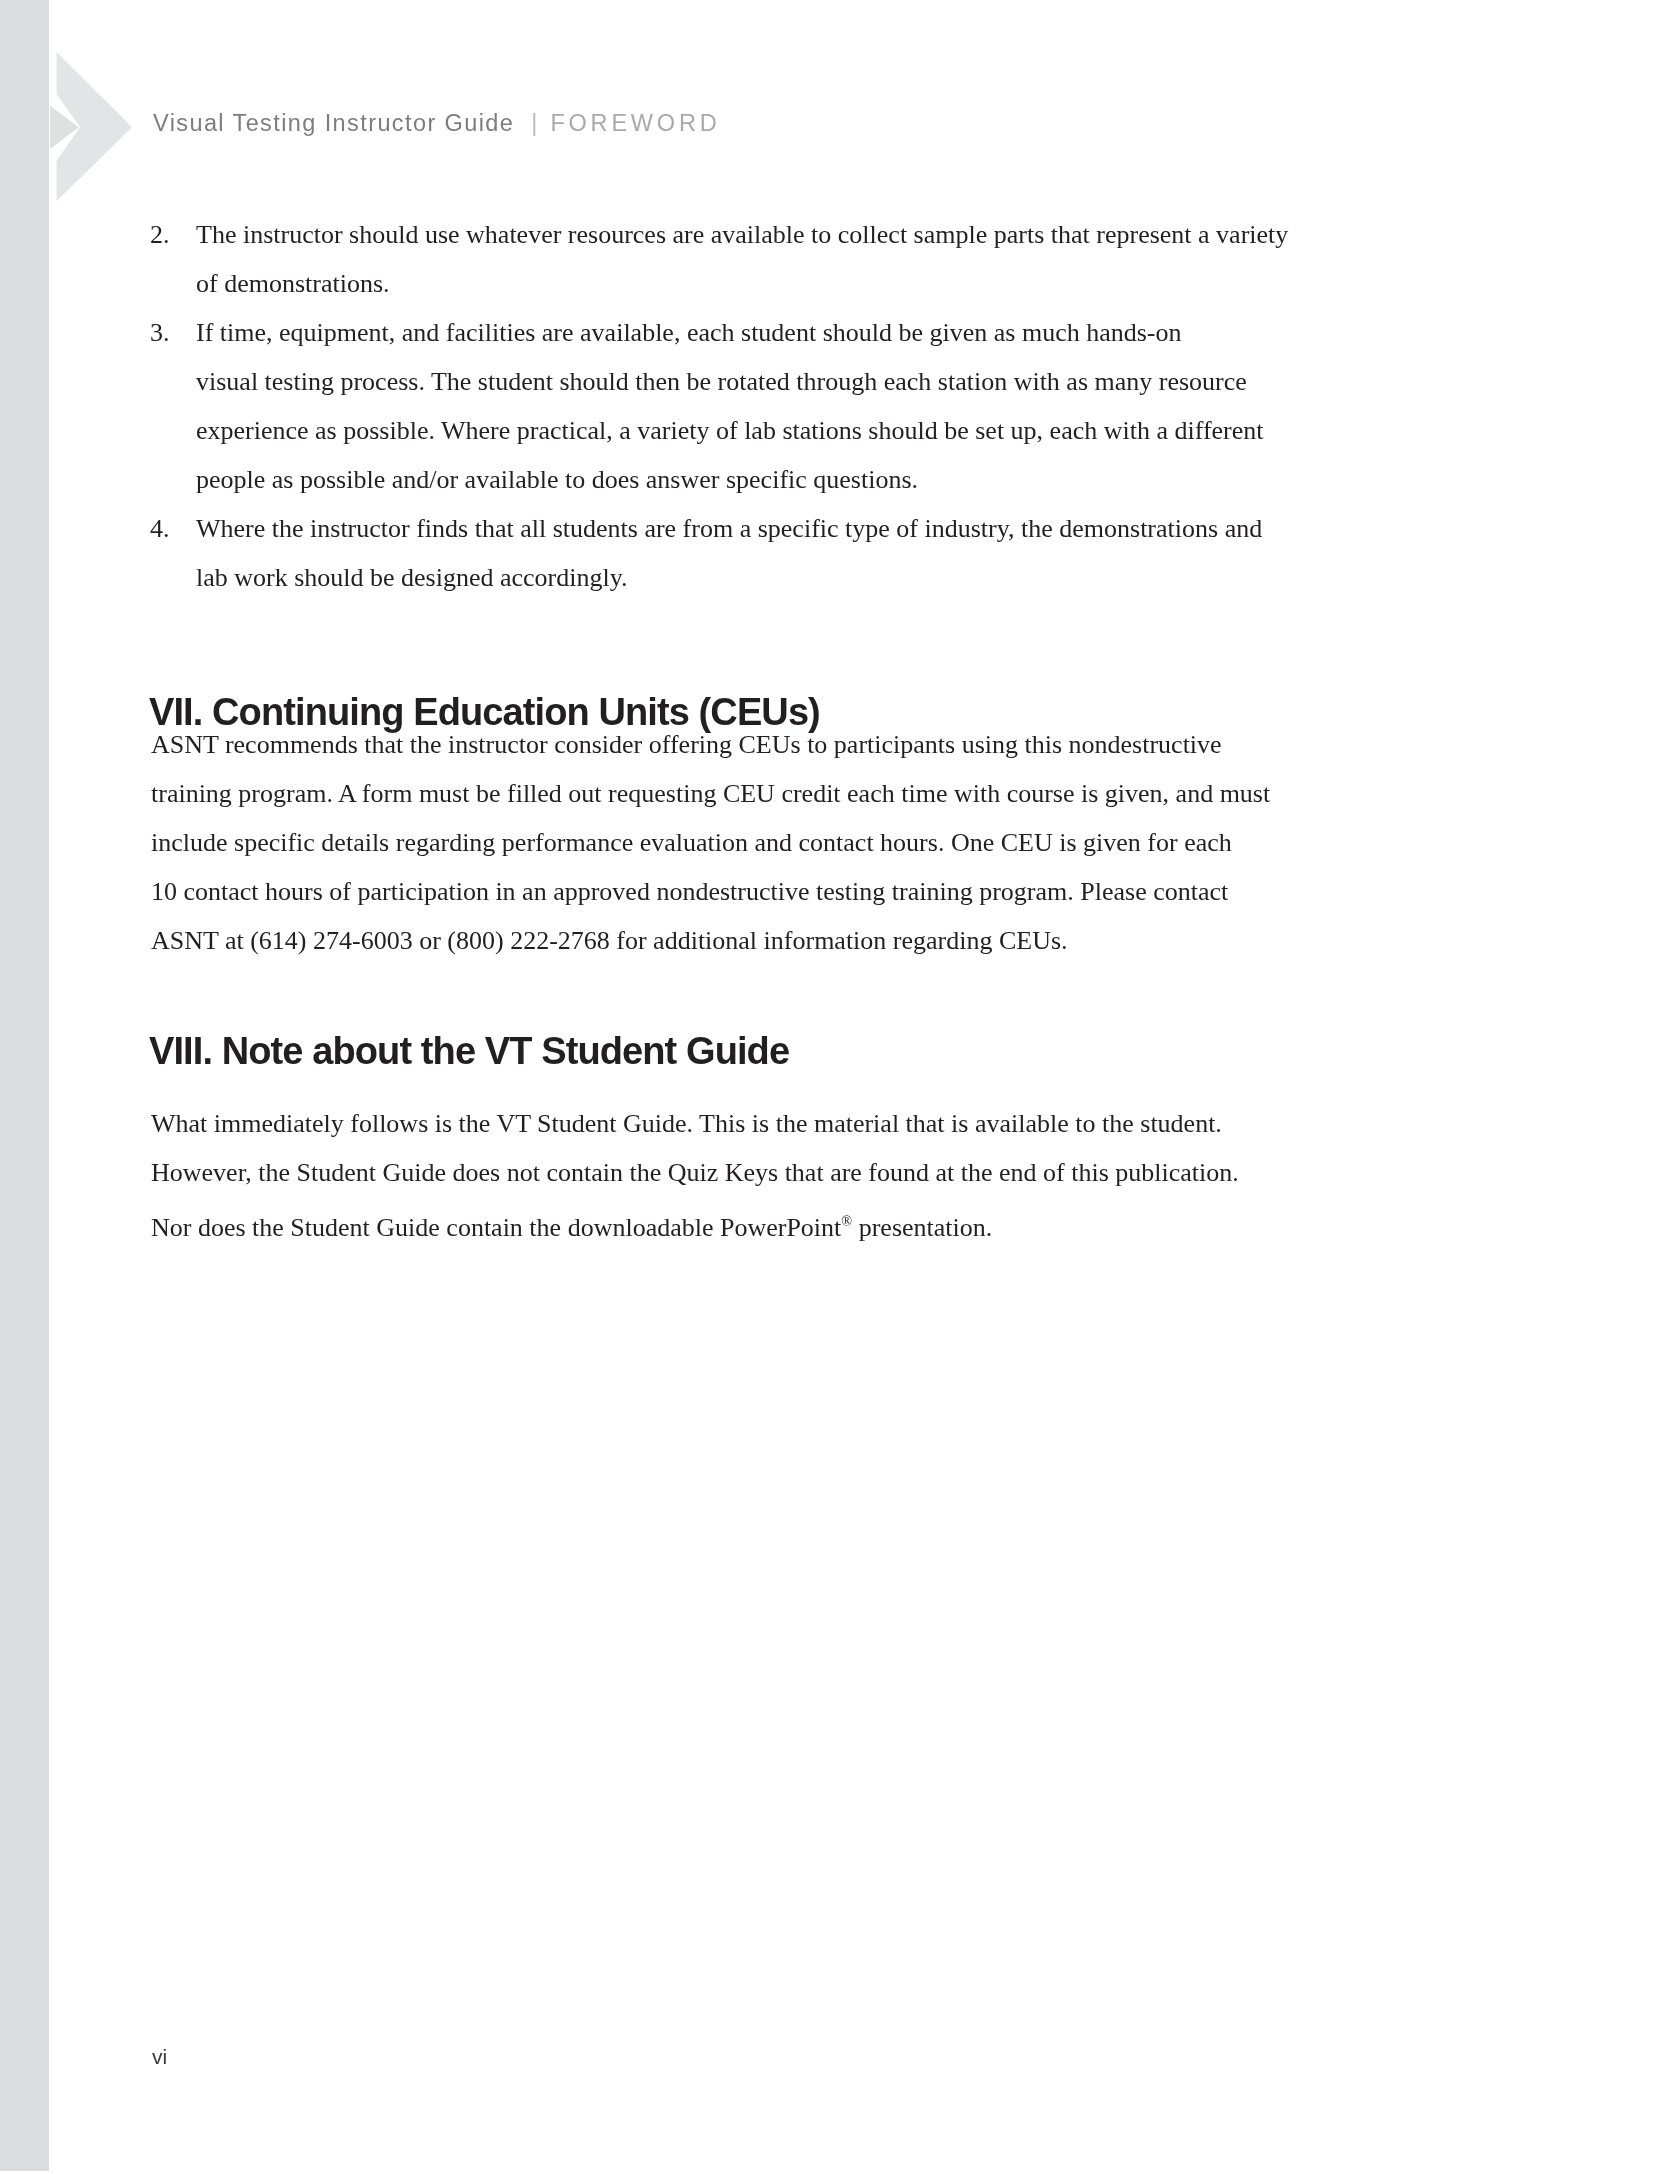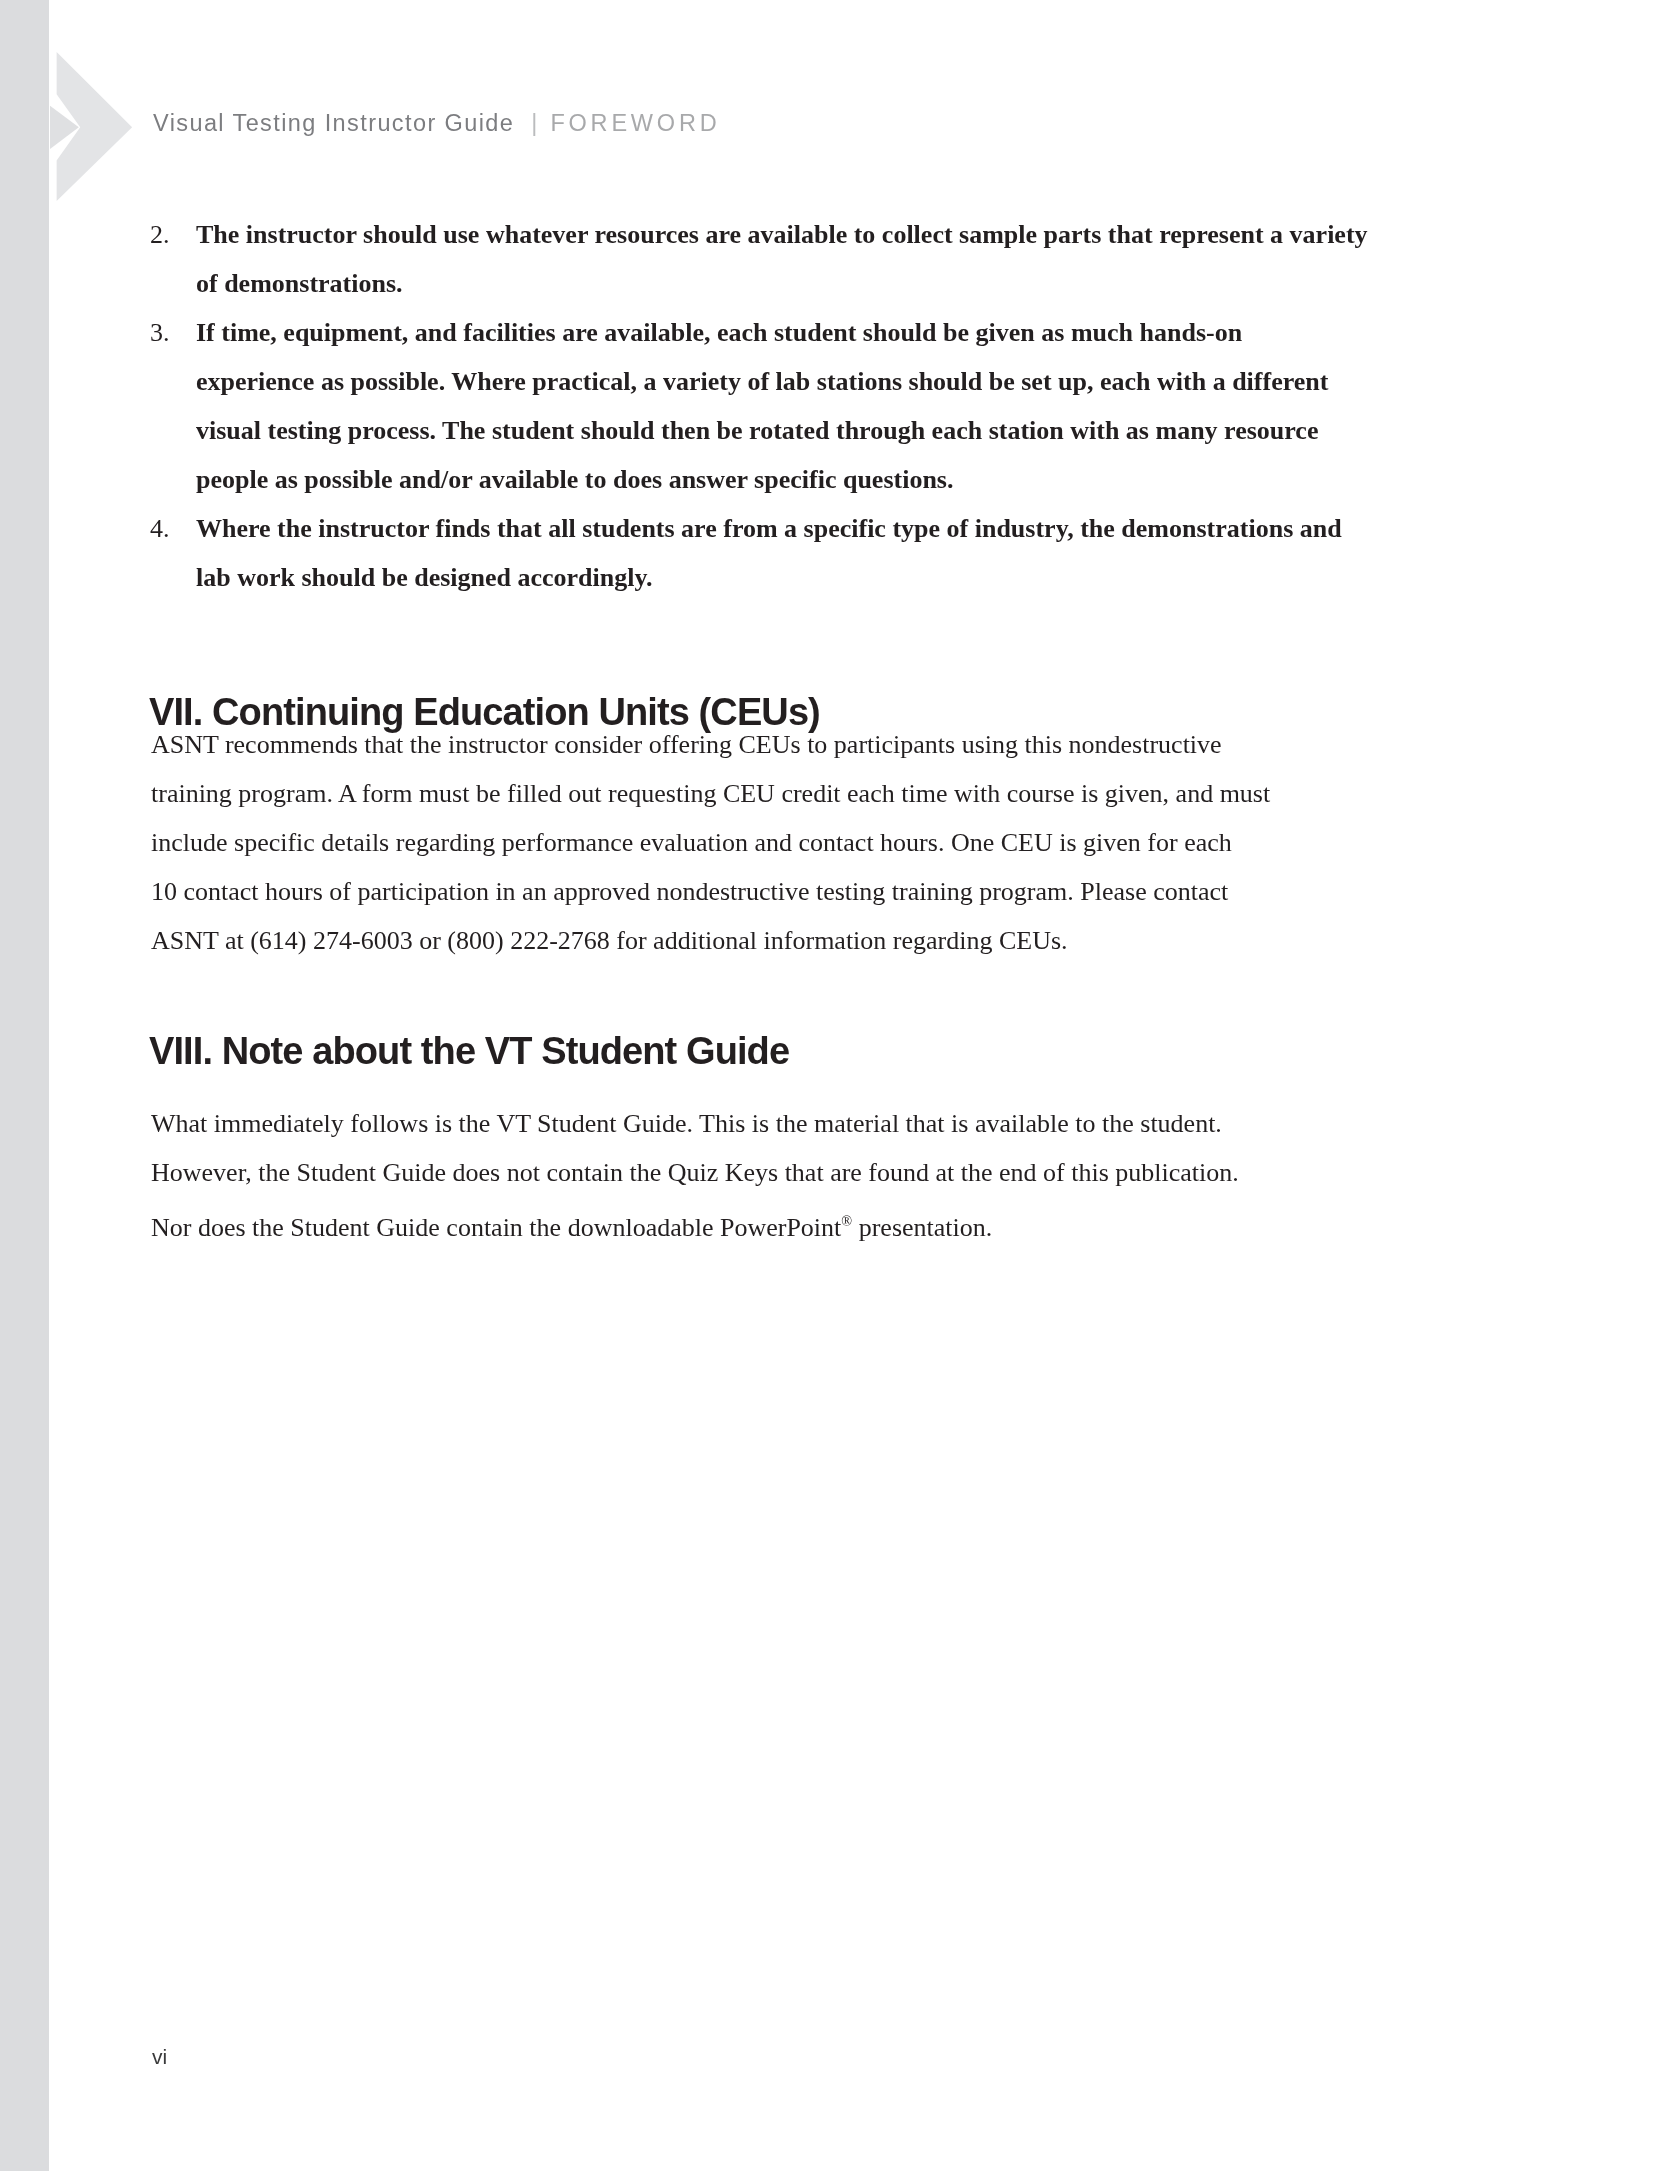--- a/index.html
+++ b/index.html
@@ -28,21 +28,21 @@
   .header .section { color:#a8a9ab; letter-spacing:3.8px; }
 
   .bodyblock { position:absolute; left:0; width:1680px; }
   .line {
     position:relative;
     height:49px; line-height:49px;
     font-size:26px; color:#231f20;
     white-space:nowrap;
   }
   .num  { position:absolute; left:150px; }
-  .ltxt { position:absolute; left:196px;font-weight:bold; }
+  .ltxt { position:absolute; left:196px; }
   .ptxt { position:absolute; left:151px; }
   .sup  { font-size:0.55em; vertical-align:super; }
 
   .heading {
     position:absolute; left:149px;
     font-family:"Liberation Sans", sans-serif;
     font-weight:bold; font-size:38px; line-height:41px;
     letter-spacing:-0.9px; color:#231f20;
     white-space:nowrap;
   }
@@ -80,24 +80,24 @@
       <span class="ltxt">The instructor should use whatever resources are available to collect sample parts that represent a variety</span>
     </div>
     <div class="line">
       <span class="ltxt">of demonstrations.</span>
     </div>
     <div class="line">
       <span class="num">3.</span>
       <span class="ltxt">If time, equipment, and facilities are available, each student should be given as much hands-on</span>
     </div>
     <div class="line">
-      <span class="ltxt">experience as possible. Where practical, a variety of lab stations should be set up, each with a different</span>
+      <span class="ltxt">visual testing process. The student should then be rotated through each station with as many resource</span>
     </div>
     <div class="line">
-      <span class="ltxt">visual testing process. The student should then be rotated through each station with as many resource</span>
+      <span class="ltxt">experience as possible. Where practical, a variety of lab stations should be set up, each with a different</span>
     </div>
     <div class="line">
       <span class="ltxt">people as possible and/or available to does answer specific questions.</span>
     </div>
     <div class="line">
       <span class="num">4.</span>
       <span class="ltxt">Where the instructor finds that all students are from a specific type of industry, the demonstrations and</span>
     </div>
     <div class="line">
       <span class="ltxt">lab work should be designed accordingly.</span>

